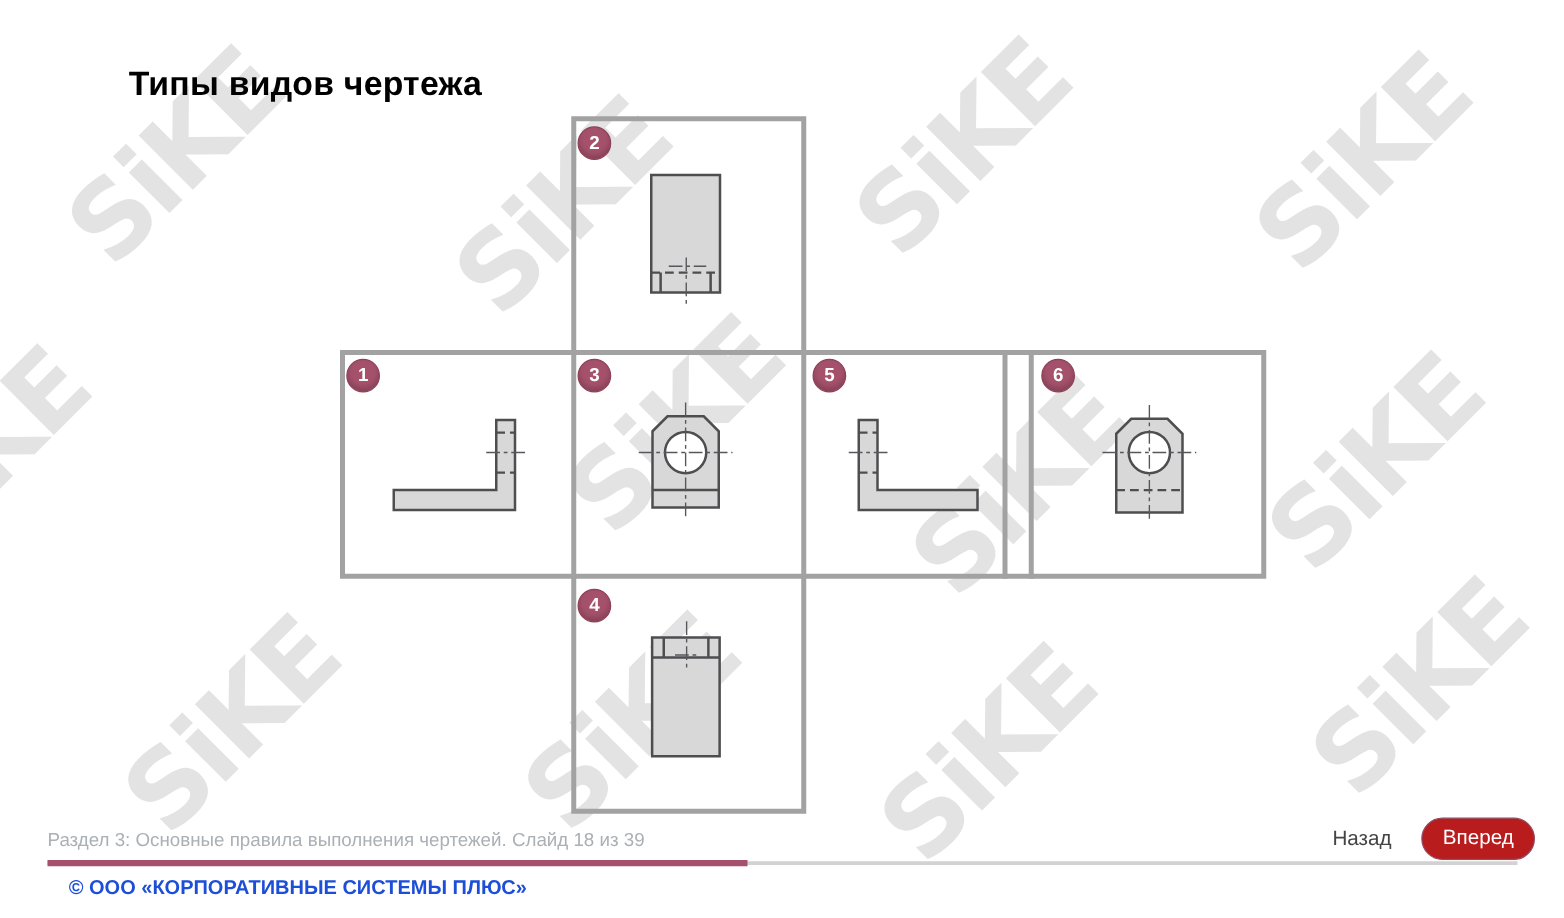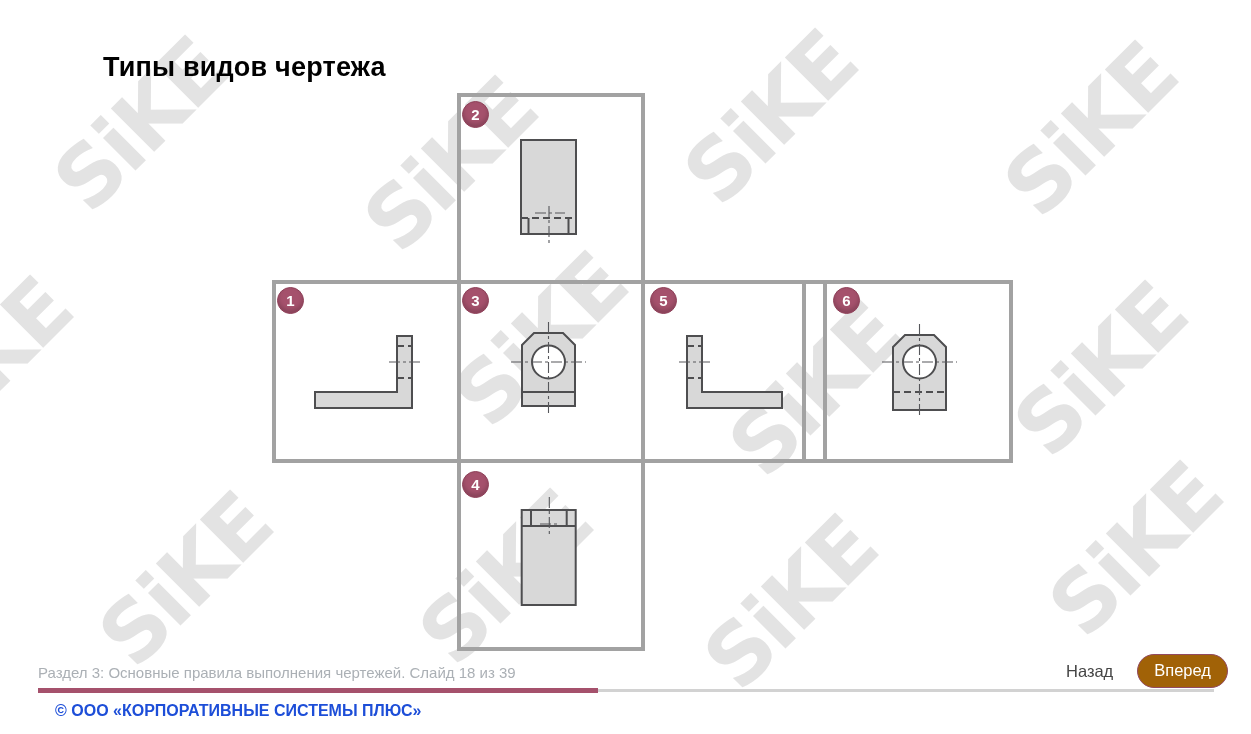--- a/index.html
+++ b/index.html
@@ -51,21 +51,21 @@
     position:absolute;left:726px;top:529px;width:284px;text-align:center;
     font-style:italic;color:#9b9b9b;font-size:17px;line-height:23px;
   }
 
   
   .breadcrumb{position:absolute;left:38px;top:664px;font-size:15px;color:#abb0b5;}
   .nav{position:absolute;right:23px;top:654px;display:flex;align-items:center;gap:24px;}
   .back-btn{font-size:16.5px;color:#454545;cursor:pointer;background:none;border:none;
     font-family:"Liberation Sans", sans-serif;padding:0;}
   .next-btn{
-    background:#a16207;color:#ffffff;font-size:16.5px;padding:6px 16px 7px;
+    background:#b91c1c;color:#ffffff;font-size:16.5px;padding:6px 16px 7px;
     border-radius:17px;border:1px solid #934a61;cursor:pointer;
     font-family:"Liberation Sans", sans-serif;
   }
   .progress-track{position:absolute;left:38px;top:689px;width:1176px;height:3px;background:#d2d2d2;}
   .progress-fill{position:absolute;left:38px;top:688px;width:560px;height:5px;background:#a5516c;}
 
   .copyright{position:absolute;left:55px;top:702px;font-size:16px;font-weight:bold;color:#1d4ed8;text-align:center;}
 </style>
 </head>
 <body>

